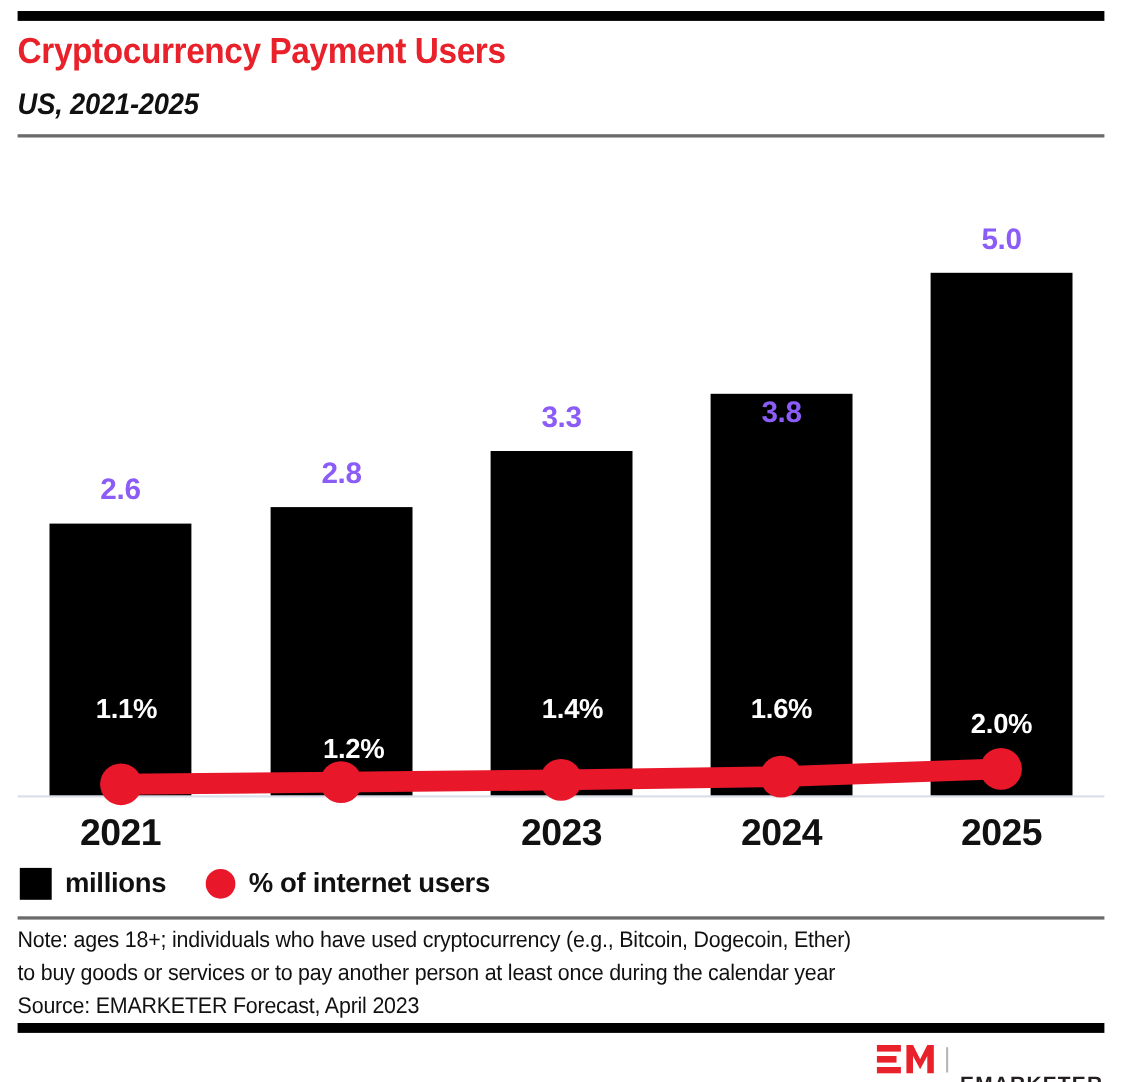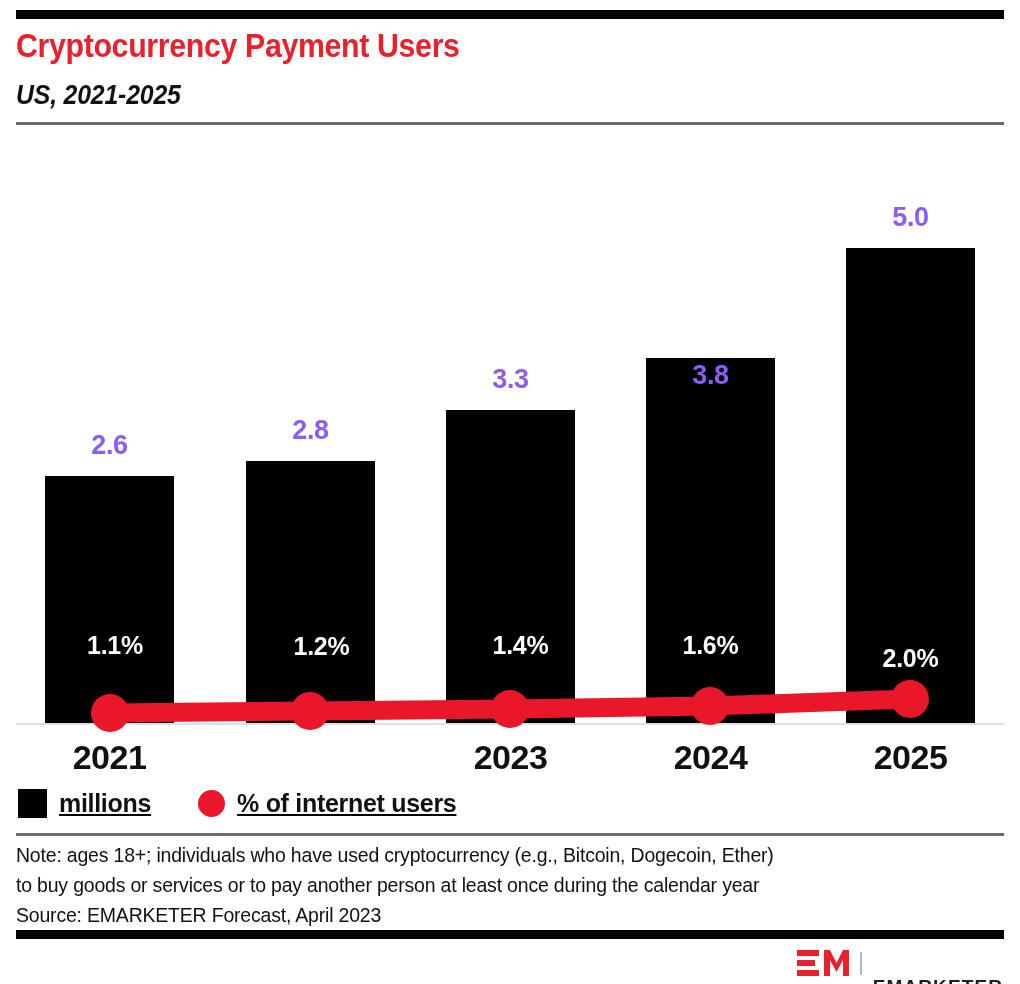--- a/index.html
+++ b/index.html
@@ -128,22 +128,21 @@
     letter-spacing: -0.5px;
   }
 
   
   .legend {
     position: absolute;
     left: 18px;
     top: 789px;
     display: flex;
     align-items: center;
-    gap: 47px;
-    text-decoration: underline;
+    gap: 36px;
   }
   .legend-item {
     display: flex;
     align-items: center;
     gap: 12px;
   }
   .swatch-square {
     width: 29px;
     height: 29px;
     background: #000000;
@@ -237,21 +236,21 @@
     <div class="bar" style="left:646px; top:358px; width:129px; height:365px;"></div>
     <div class="bar" style="left:846px; top:248px; width:129px; height:475px;"></div>
 
     <div class="bar-value" style="left:45px;  top:430px; width:129px;">2.6</div>
     <div class="bar-value" style="left:246px; top:415px; width:129px;">2.8</div>
     <div class="bar-value" style="left:446px; top:364px; width:129px;">3.3</div>
     <div class="bar-value" style="left:646px; top:312px; width:129px;margin-top:48px;">3.8</div>
     <div class="bar-value" style="left:846px; top:202px; width:129px;">5.0</div>
 
     <div class="pct-label" style="left:45px;  top:631px; width:140px;">1.1%</div>
-    <div class="pct-label" style="left:246px; top:632px; width:151px;">1.2%</div>
+    <div class="pct-label" style="left:246px; top:667px; width:151px;">1.2%</div>
     <div class="pct-label" style="left:446px; top:631px; width:129px;margin-left:10px;">1.4%</div>
     <div class="pct-label" style="left:646px; top:631px; width:129px;">1.6%</div>
     <div class="pct-label" style="left:846px; top:644px; width:129px;">2.0%</div>
 
     <svg class="line-svg" viewBox="0 0 1020 984" xmlns="http://www.w3.org/2000/svg">
       <polyline points="110,713 310,711 510,709 710,706 910,699" fill="none" stroke="#E8172A" stroke-width="19" stroke-linecap="round" stroke-linejoin="round"></polyline>
       <circle cx="110" cy="713" r="19" fill="#E8172A"></circle>
       <circle cx="310" cy="711" r="19" fill="#E8172A"></circle>
       <circle cx="510" cy="709" r="19" fill="#E8172A"></circle>
       <circle cx="710" cy="706" r="19" fill="#E8172A"></circle>

